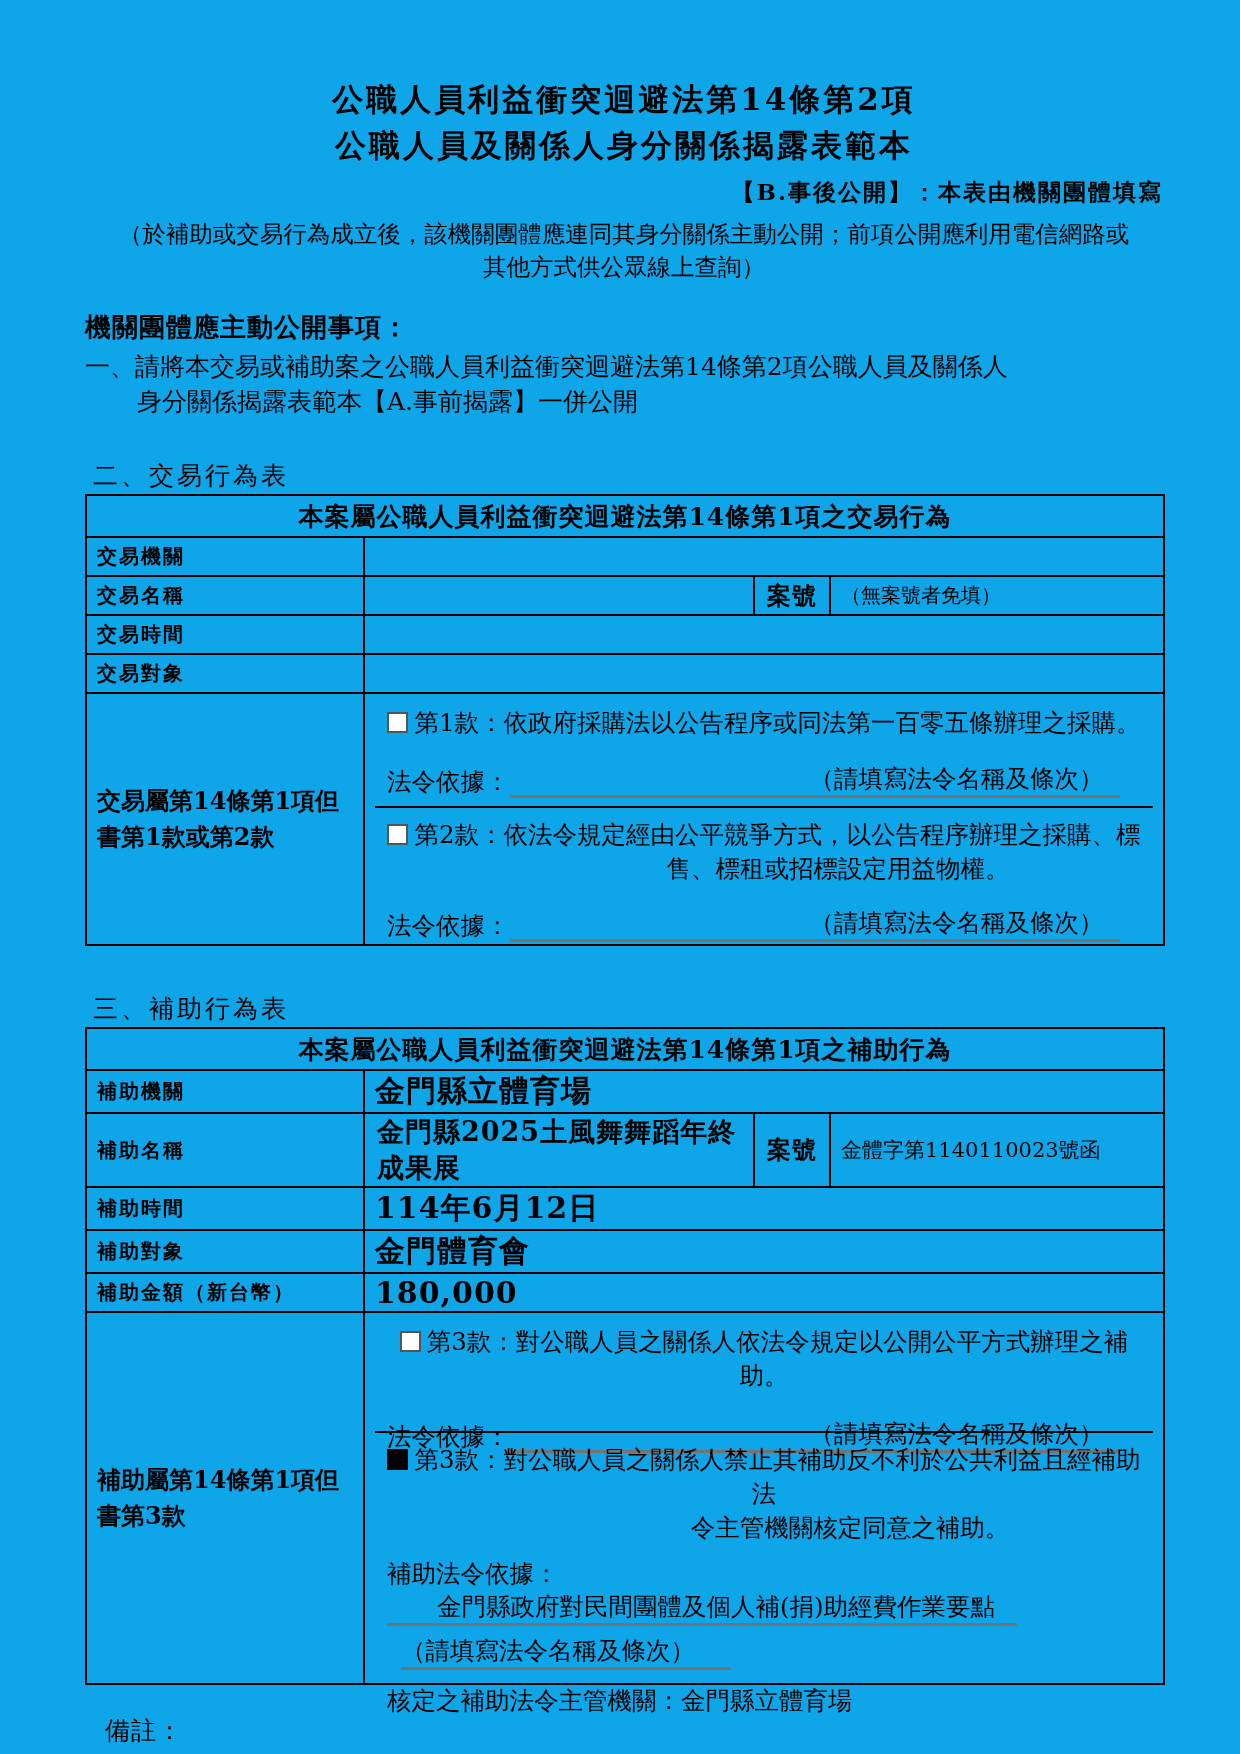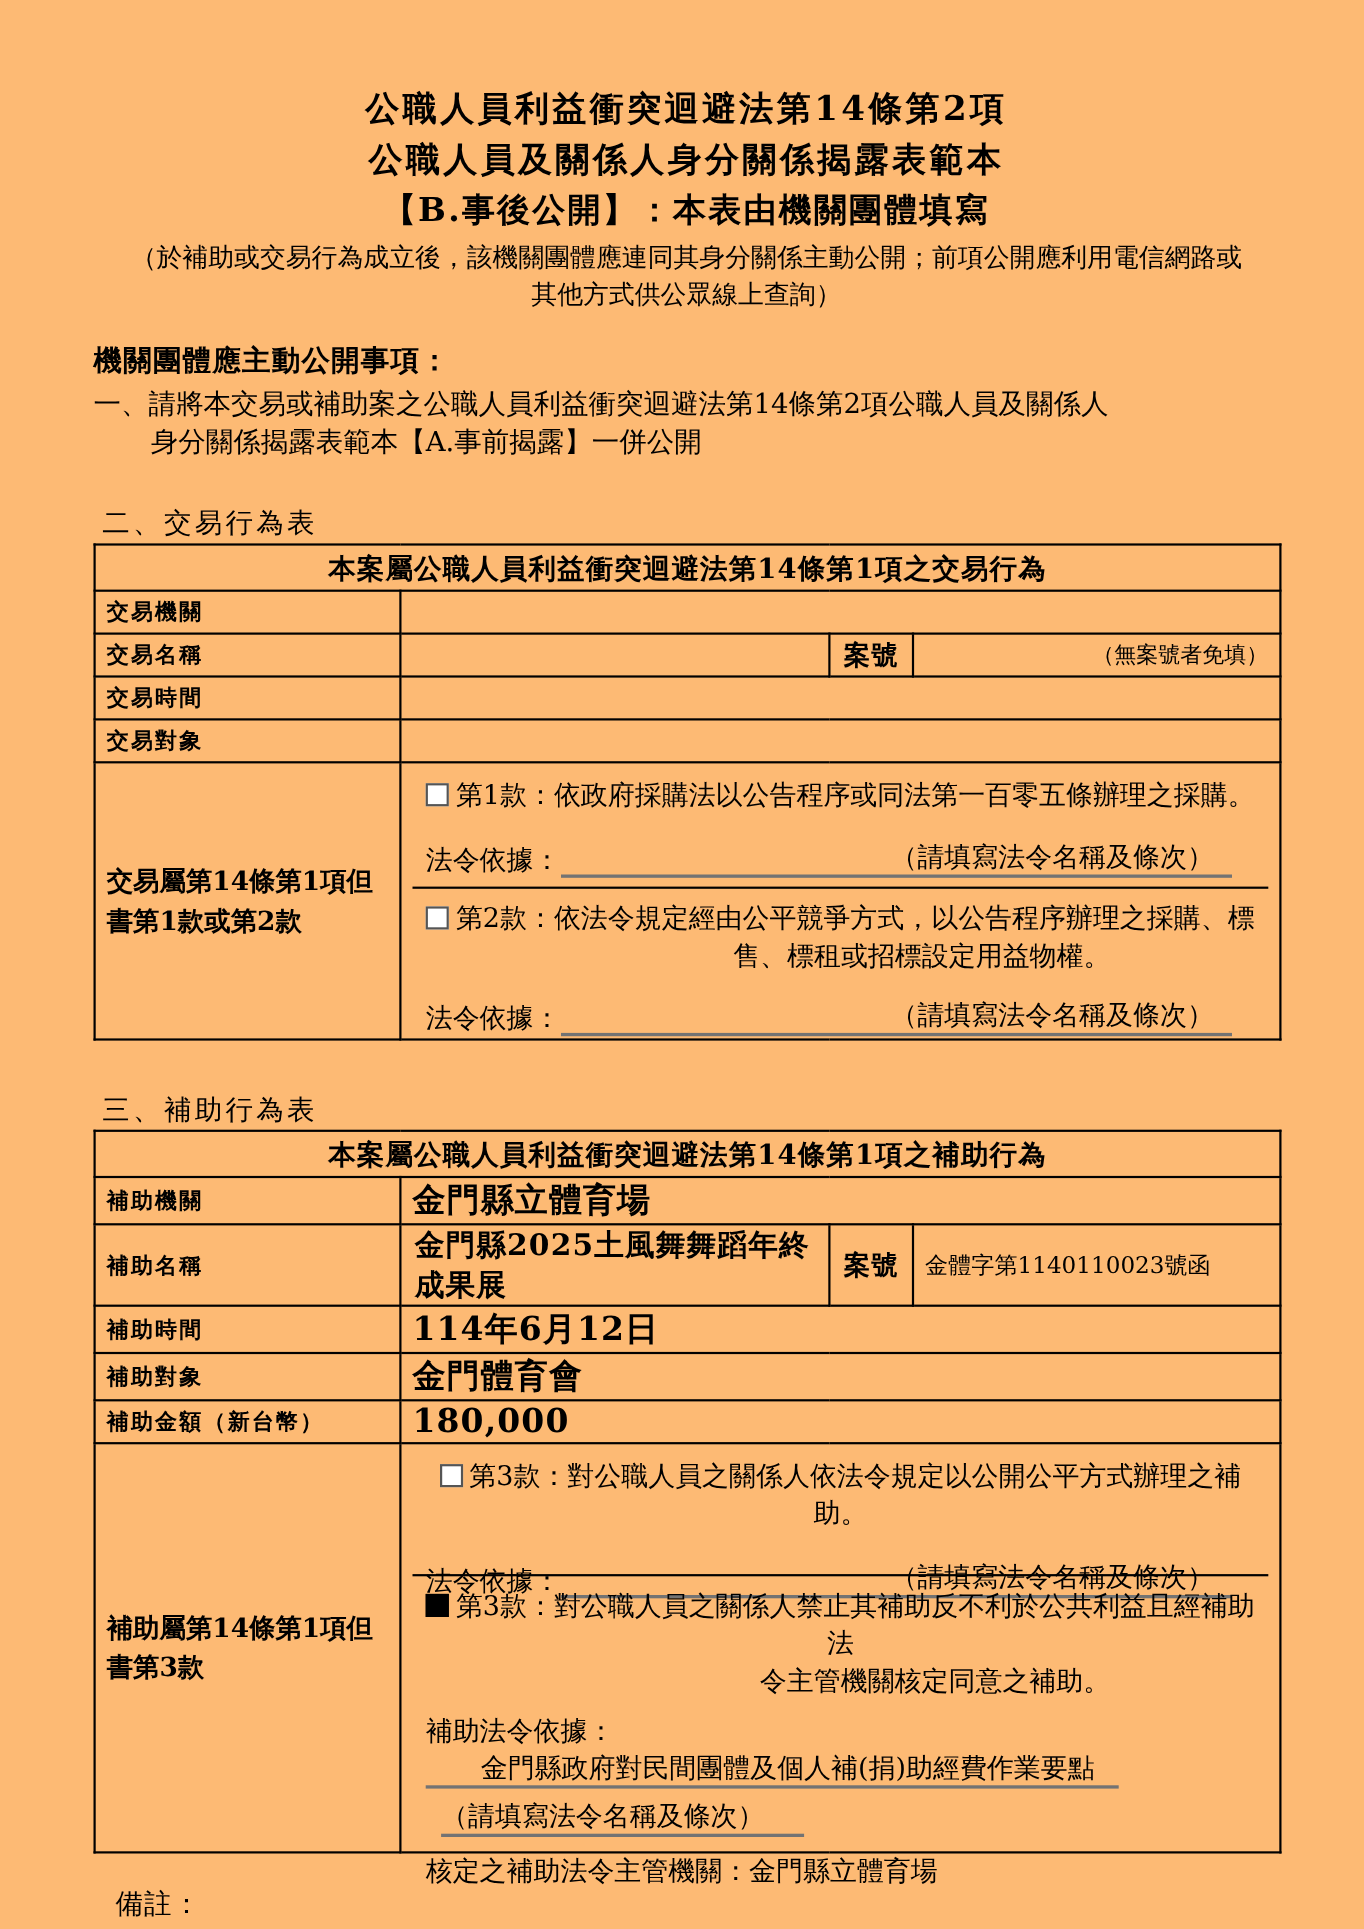--- a/index.html
+++ b/index.html
@@ -1,27 +1,27 @@
 <!DOCTYPE html>
 <html><head>
 <meta charset="utf-8">
 <style>
   * { box-sizing: border-box; }
   html,body { margin:0; padding:0; background:#e8e8e8; }
   .page {
-    width:1240px; height:1754px; margin:0 auto; background:#fdba74; color:#000;
+    width:1240px; height:1754px; margin:0 auto; background:#0ea5e9; color:#000;
     font-family:"DejaVu Serif","Liberation Serif",serif;
     position:relative; overflow:hidden;
   }
   .content { position:absolute; left:85px; top:0; width:1078px; }
 
   
   .title-block { text-align:center; margin-top:76px; }
   .t1 { font-size:31px; font-weight:bold; letter-spacing:3px; line-height:46px; }
-  .t2 { font-size:30px; font-weight:bold; letter-spacing:2px; line-height:44px; margin-top:2px; }
+  .t2 { font-size:23px; font-weight:bold; letter-spacing:2px; line-height:44px; margin-top:2px;text-align:right; }
   .note { font-size:23.5px; line-height:33px; margin-top:4px; }
   .note.second { margin-top:0; }
 
   
   .intro { margin-top:26px; font-size:25px; }
   .intro-head { font-weight:bold; font-size:26px; letter-spacing:1px; }
   .intro-item { margin-top:4px; line-height:35px; }
   .intro-item .cont { padding-left:52px; display:block; }
 
   
@@ -29,21 +29,21 @@
   .sec2 { margin-top:40px; }
   .sec3 { margin-top:46px; }
 
   
   table.form { border-collapse:collapse; width:1078px; table-layout:fixed;padding-left:16px; }
   table.form td { border:2px solid #000; padding:0 10px; vertical-align:middle; }
   td.thead { text-align:center; font-weight:bold; font-size:25px; height:42px; letter-spacing:1px; }
   td.lab { font-weight:bold; font-size:20px; height:39px; letter-spacing:2px; padding-left:13px; }
   td.val { font-weight:bold; font-size:30px; padding-left:18px; letter-spacing:1px; }
   td.caseno-lab { font-weight:bold; font-size:24px; text-align:center; padding:0 4px; letter-spacing:1px; }
-  td.caseno-hint { text-align:right; font-size:20px; padding-right:8px; }
+  td.caseno-hint { text-align:left; font-size:20px; padding-right:8px; }
   td.caseno-val { font-size:21px; padding-left:22px; }
   td.clause-lab { vertical-align:top; font-weight:bold; font-size:24px; line-height:36px; padding-top:8px; padding-left:13px; }
   td.clause-body { padding:0; }
   .sub { padding:0 12px; }
   .sub + .sub { border-top:2px solid #000; }
   .opt-line { font-size:24.5px; line-height:34px;text-align:center; }
   .law-line { font-size:24.5px; }
   .wrap-indent { display:block; }
 
   

